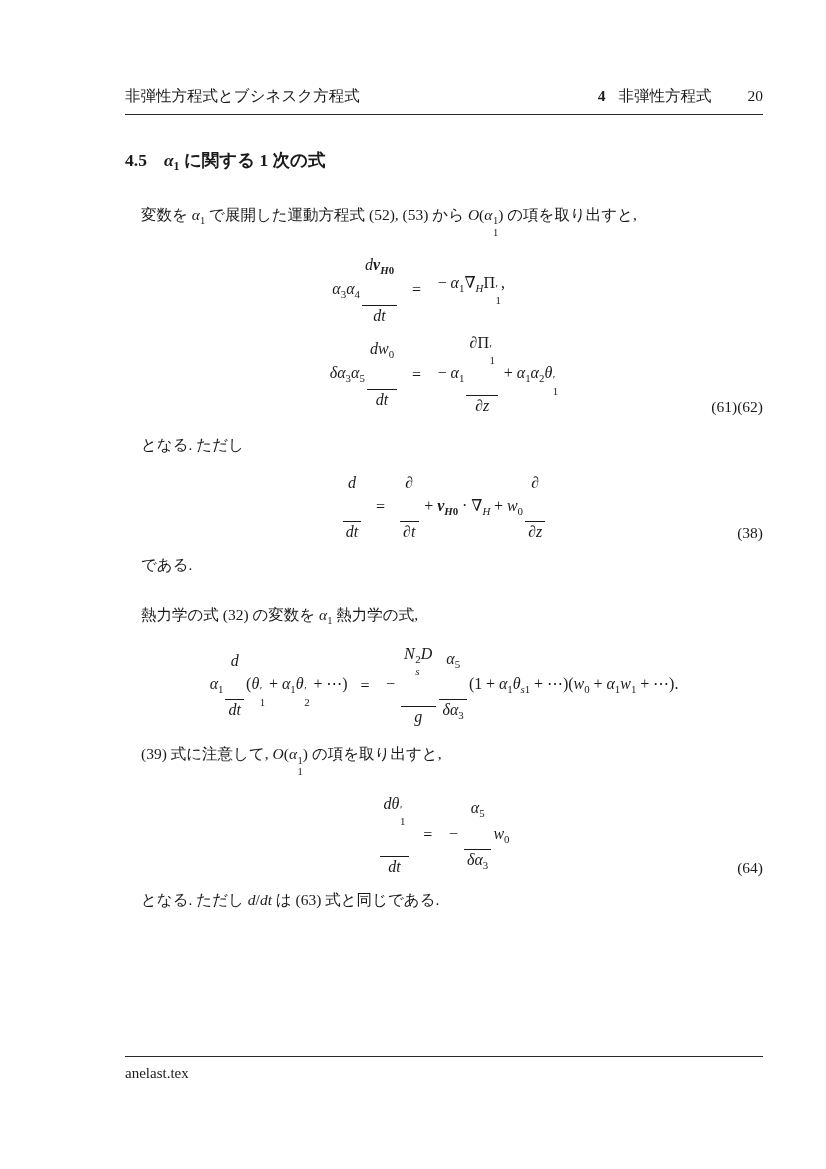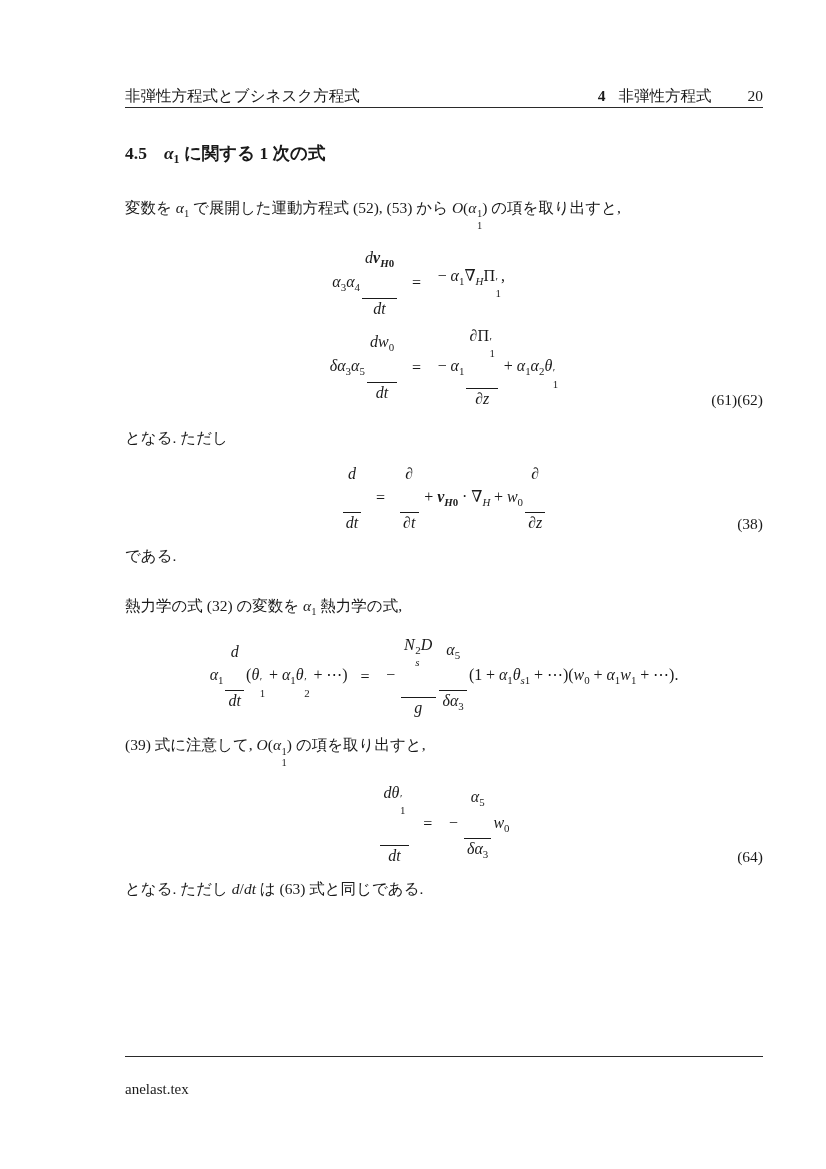--- a/index.html
+++ b/index.html
@@ -10,38 +10,38 @@
     color: #1a1a1a;
     font-family: "Liberation Serif", "DejaVu Serif", serif;
     position: relative;
     overflow: hidden;
   }
   .content { position: absolute; left: 125px; right: 63px; top: 0; }
 
   
   .header {
     display: flex; justify-content: space-between; align-items: baseline;
-    padding-top: 86px; padding-bottom: 0;
+    padding-top: 86px; padding-bottom: 7px;
     border-bottom: 1.6px solid #2a2a2a;
     font-size: 15.5px;
   }
   .header-right { display: flex; align-items: baseline; }
   .hsec-no { font-weight: bold; margin-right: 13px; }
   .hpage   { font-weight: normal; margin-left: 36px; }
 
   
   .section-heading {
     margin: 33px 0 4px 0;
     font-size: 17.5px; font-weight: bold;
     display: flex; align-items: baseline;
   }
   .secnum { margin-right: 17px; }
 
   
-  p.para { font-size: 15.5px; line-height: 1.45; margin: 0; }
+  p.para { font-size: 15.5px; line-height: 1.45; margin: 16px; }
   .mt30 { margin-top: 30px !important; }
   .mt28 { margin-top: 28px !important; }
   .mt18 { margin-top: 18px !important; }
   .mt16 { margin-top: 16px !important; }
   .mt14 { margin-top: 14px !important; }
   .mt12 { margin-top: 12px !important; }
 
   
   .eqwrap { position: relative; font-size: 16px; }
   .eqwrap .grid {
@@ -70,21 +70,21 @@
   .msub { font-size: 0.68em; vertical-align: -0.35em; }
   .mstack {
     display: inline-flex; flex-direction: column; align-items: flex-start;
     font-size: 0.68em; line-height: 1.1; vertical-align: -0.4em; margin-left: 0.05em;
   }
   .mstack > span { display: block; }
 
   
   .footer {
     position: absolute; left: 125px; right: 63px; top: 1056px;
-    border-top: 1.2px solid #2a2a2a; padding-top: 24px;
+    border-top: 1.2px solid #2a2a2a; padding-top: 8px;
     display: flex; justify-content: space-between;
     font-size: 15px;
   }
 </style>
 </head>
 <body>
 
 <div class="content">
 
   <div class="header">

